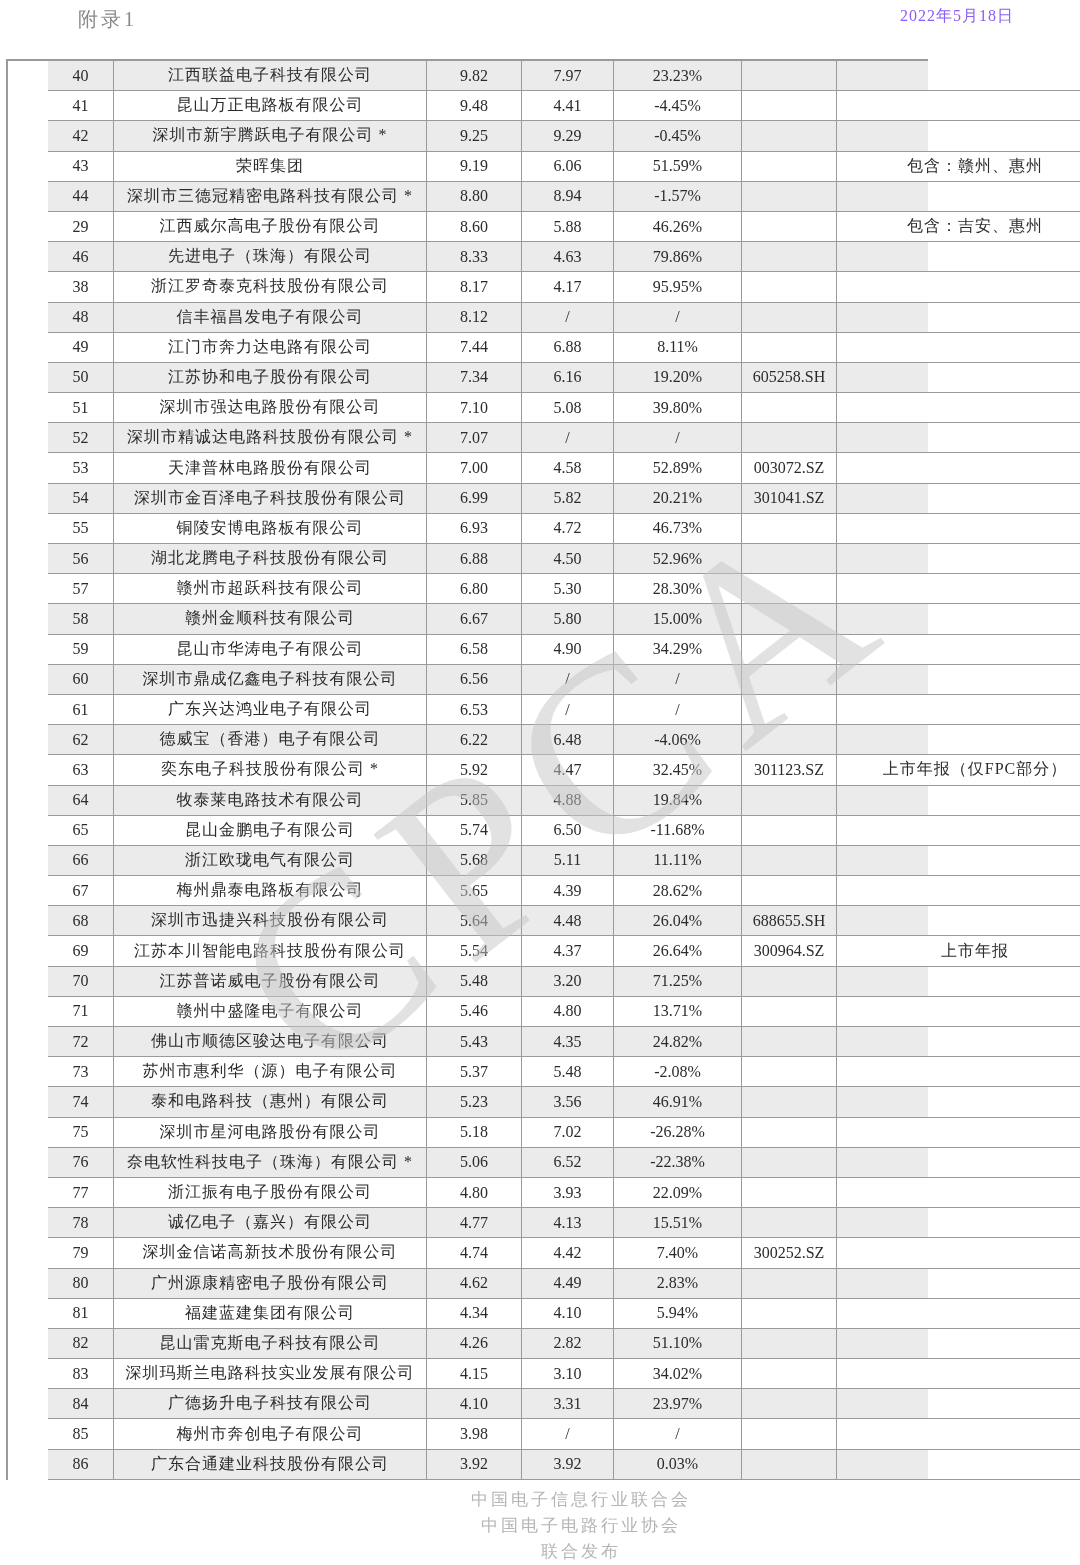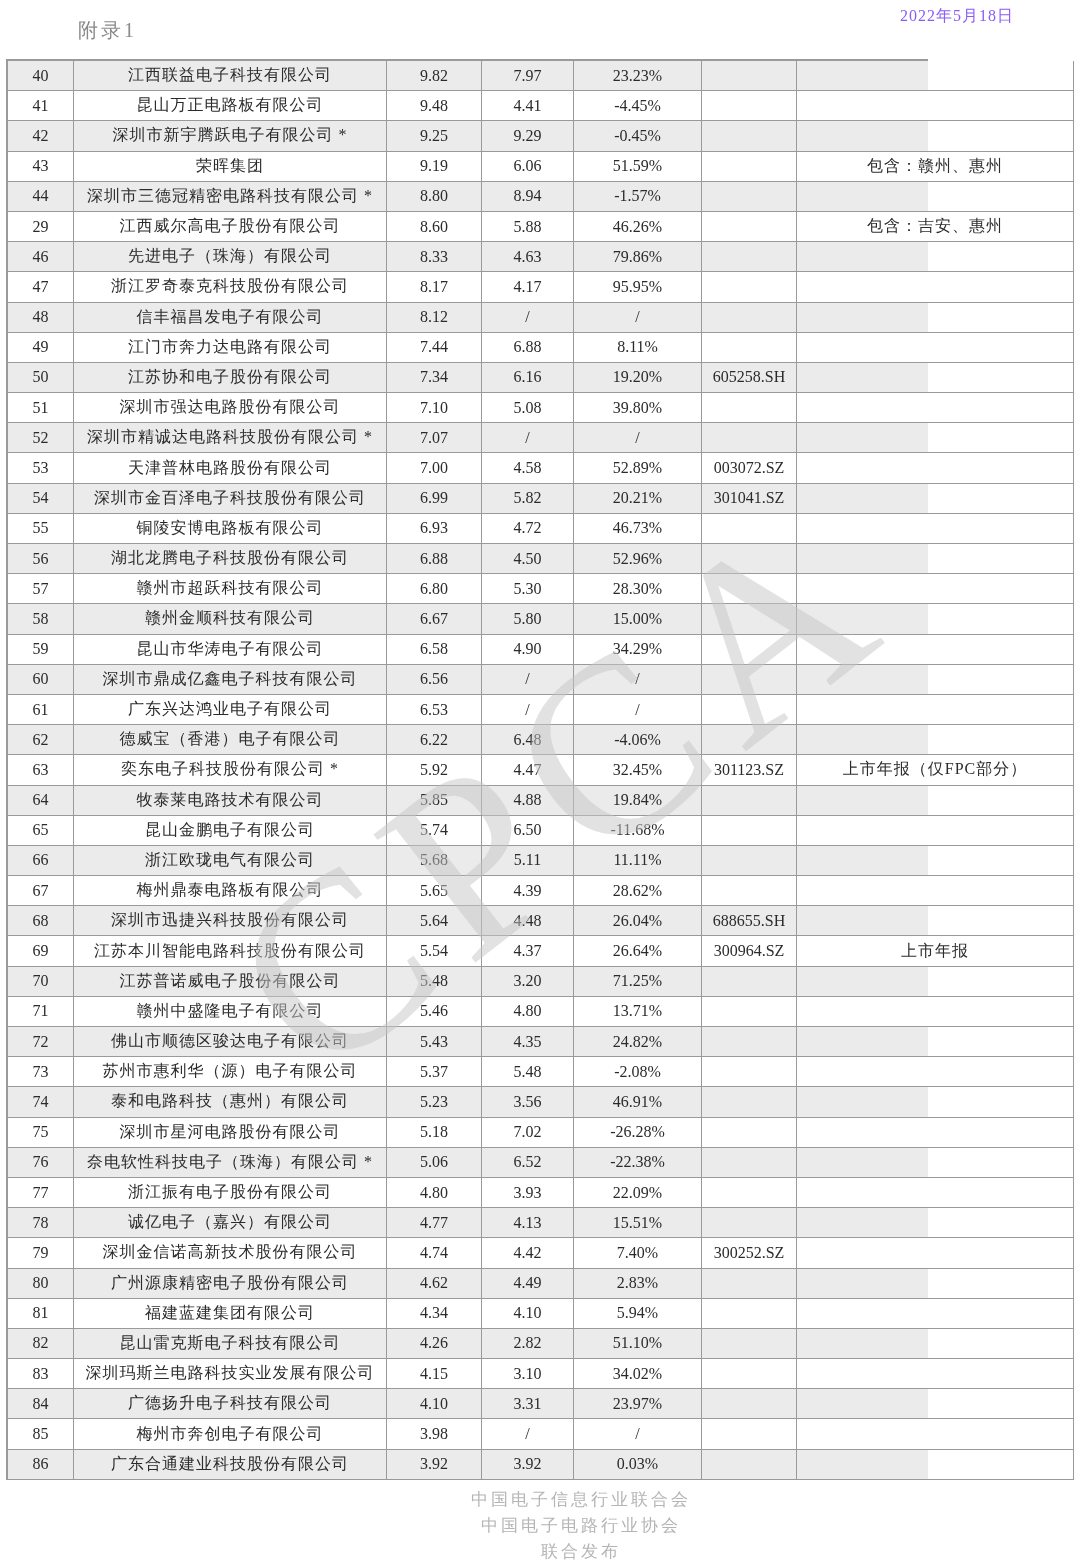--- a/index.html
+++ b/index.html
@@ -6,32 +6,33 @@
   body{
     width:1080px;height:1565px;
     background:#ffffff;
     position:relative;
     overflow:hidden;
     font-family:"Liberation Serif","DejaVu Serif",serif;
     color:#2b2b2b;
   }
   .hdr-label{
     position:absolute;top:6px;left:78px;
-    font-size:20px;color:#8a8a8a;letter-spacing:3px;margin-top:11px;
+    font-size:20px;color:#8a8a8a;letter-spacing:3px;
   }
   .hdr-date{
     position:absolute;top:6px;right:66px;
     font-size:16px;color:#8b5cf6;letter-spacing:1px;
   }
   .rank-table{
     position:absolute;top:59px;left:6px;
     width:922px;
     border-top:2px solid #9a9a9a;
     border-left:2px solid #9a9a9a;
     box-sizing:border-box;
+    padding-left:40px;
   }
   .t-row{
     display:grid;
     grid-template-columns:66px 313px 95px 92px 128px 95px 277px;
     height:30.19px;
     box-sizing:border-box;
   }
   .t-row.alt{background:#ebebeb;}
   .t-cell{
     border-right:1.5px solid #9a9a9a;
@@ -127,21 +128,21 @@
       <div class="t-row alt">
         <div class="t-cell">46</div>
         <div class="t-cell c-name">先进电子（珠海）有限公司</div>
         <div class="t-cell">8.33</div>
         <div class="t-cell">4.63</div>
         <div class="t-cell">79.86%</div>
         <div class="t-cell"></div>
         <div class="t-cell c-note"></div>
       </div>
       <div class="t-row">
-        <div class="t-cell">47</div>
+        <div class="t-cell">38</div>
         <div class="t-cell c-name">浙江罗奇泰克科技股份有限公司</div>
         <div class="t-cell">8.17</div>
         <div class="t-cell">4.17</div>
         <div class="t-cell">95.95%</div>
         <div class="t-cell"></div>
         <div class="t-cell c-note"></div>
       </div>
       <div class="t-row alt">
         <div class="t-cell">48</div>
         <div class="t-cell c-name">信丰福昌发电子有限公司</div>

